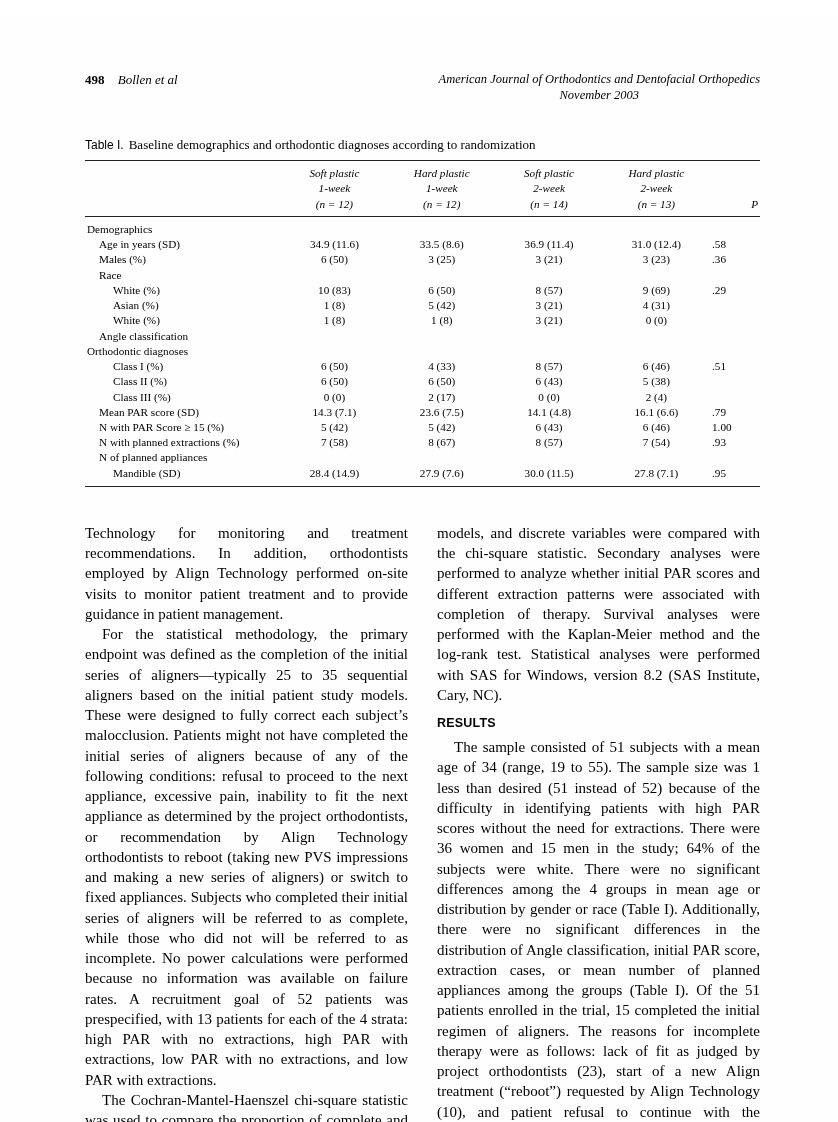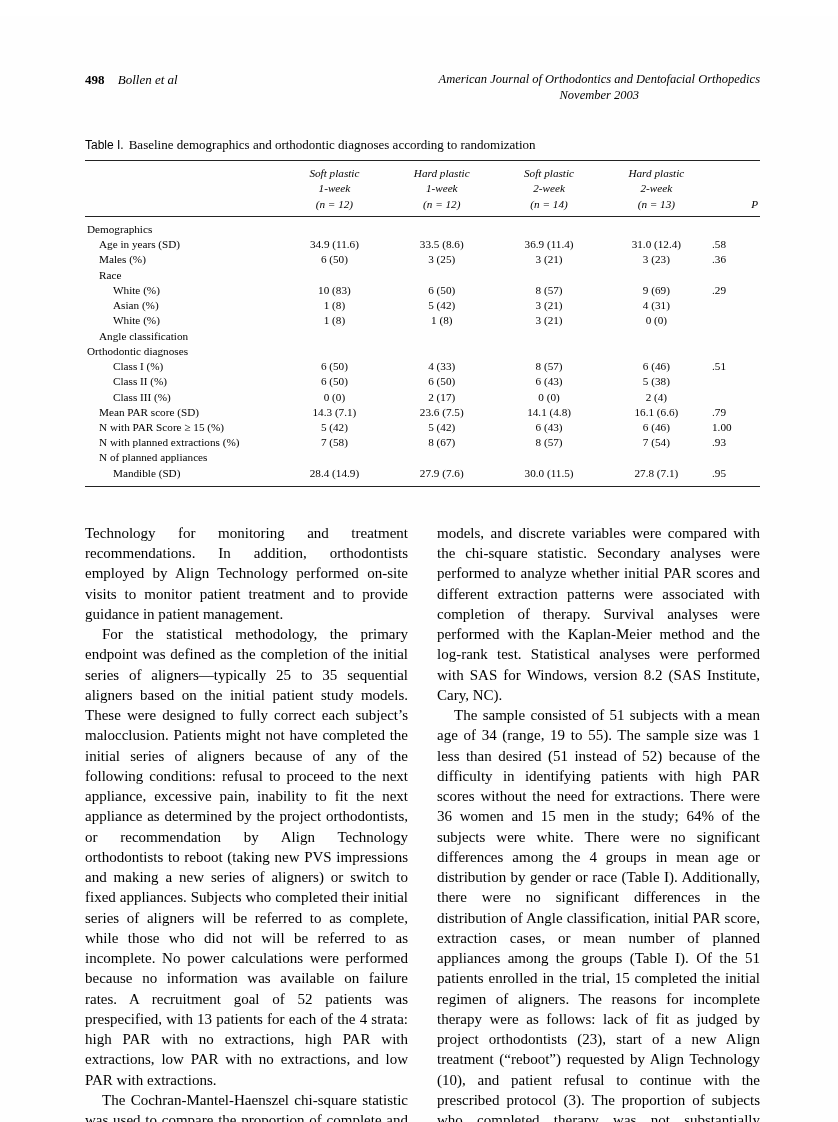--- a/index.html
+++ b/index.html
@@ -269,17 +269,18 @@
   </div>
 
   <div class="article-columns">
     <div class="text-col" id="col-left">
         <p>Technology for monitoring and treatment recommendations. In addition, orthodontists employed by Align Technology performed on-site visits to monitor patient treatment and to provide guidance in patient management.</p>
         <p class="indent">For the statistical methodology, the primary endpoint was defined as the completion of the initial series of aligners—typically 25 to 35 sequential aligners based on the initial patient study models. These were designed to fully correct each subject’s malocclusion. Patients might not have completed the initial series of aligners because of any of the following conditions: refusal to proceed to the next appliance, excessive pain, inability to fit the next appliance as determined by the project orthodontists, or recommendation by Align Technology orthodontists to reboot (taking new PVS impressions and making a new series of aligners) or switch to fixed appliances. Subjects who completed their initial series of aligners will be referred to as complete, while those who did not will be referred to as incomplete. No power calculations were performed because no information was available on failure rates. A recruitment goal of 52 patients was prespecified, with 13 patients for each of the 4 strata: high PAR with no extractions, high PAR with extractions, low PAR with no extractions, and low PAR with extractions.</p>
         <p class="indent">The Cochran-Mantel-Haenszel chi-square statistic was used to compare the proportion of complete and incomplete subjects in the 4 groups after adjusting for extraction and activation time. Continuous baseline variables were compared with analyses of variance</p>
       </div>
     <div class="text-col" id="col-right">
         <p>models, and discrete variables were compared with the chi-square statistic. Secondary analyses were performed to analyze whether initial PAR scores and different extraction patterns were associated with completion of therapy. Survival analyses were performed with the Kaplan-Meier method and the log-rank test. Statistical analyses were performed with SAS for Windows, version 8.2 (SAS Institute, Cary, NC).</p>
+        <h2 class="section-heading">RESULTS</h2>
         <p class="indent">The sample consisted of 51 subjects with a mean age of 34 (range, 19 to 55). The sample size was 1 less than desired (51 instead of 52) because of the difficulty in identifying patients with high PAR scores without the need for extractions. There were 36 women and 15 men in the study; 64% of the subjects were white. There were no significant differences among the 4 groups in mean age or distribution by gender or race (Table I). Additionally, there were no significant differences in the distribution of Angle classification, initial PAR score, extraction cases, or mean number of planned appliances among the groups (Table I). Of the 51 patients enrolled in the trial, 15 completed the initial regimen of aligners. The reasons for incomplete therapy were as follows: lack of fit as judged by project orthodontists (23), start of a new Align treatment (“reboot”) requested by Align Technology (10), and patient refusal to continue with the prescribed protocol (3). The proportion of subjects who completed therapy was not substantially different between the 4 treatment groups when controlling for strata (Cochran-Mantel-</p>
       </div>
   </div>
 
 </div>
 
 </body></html>

